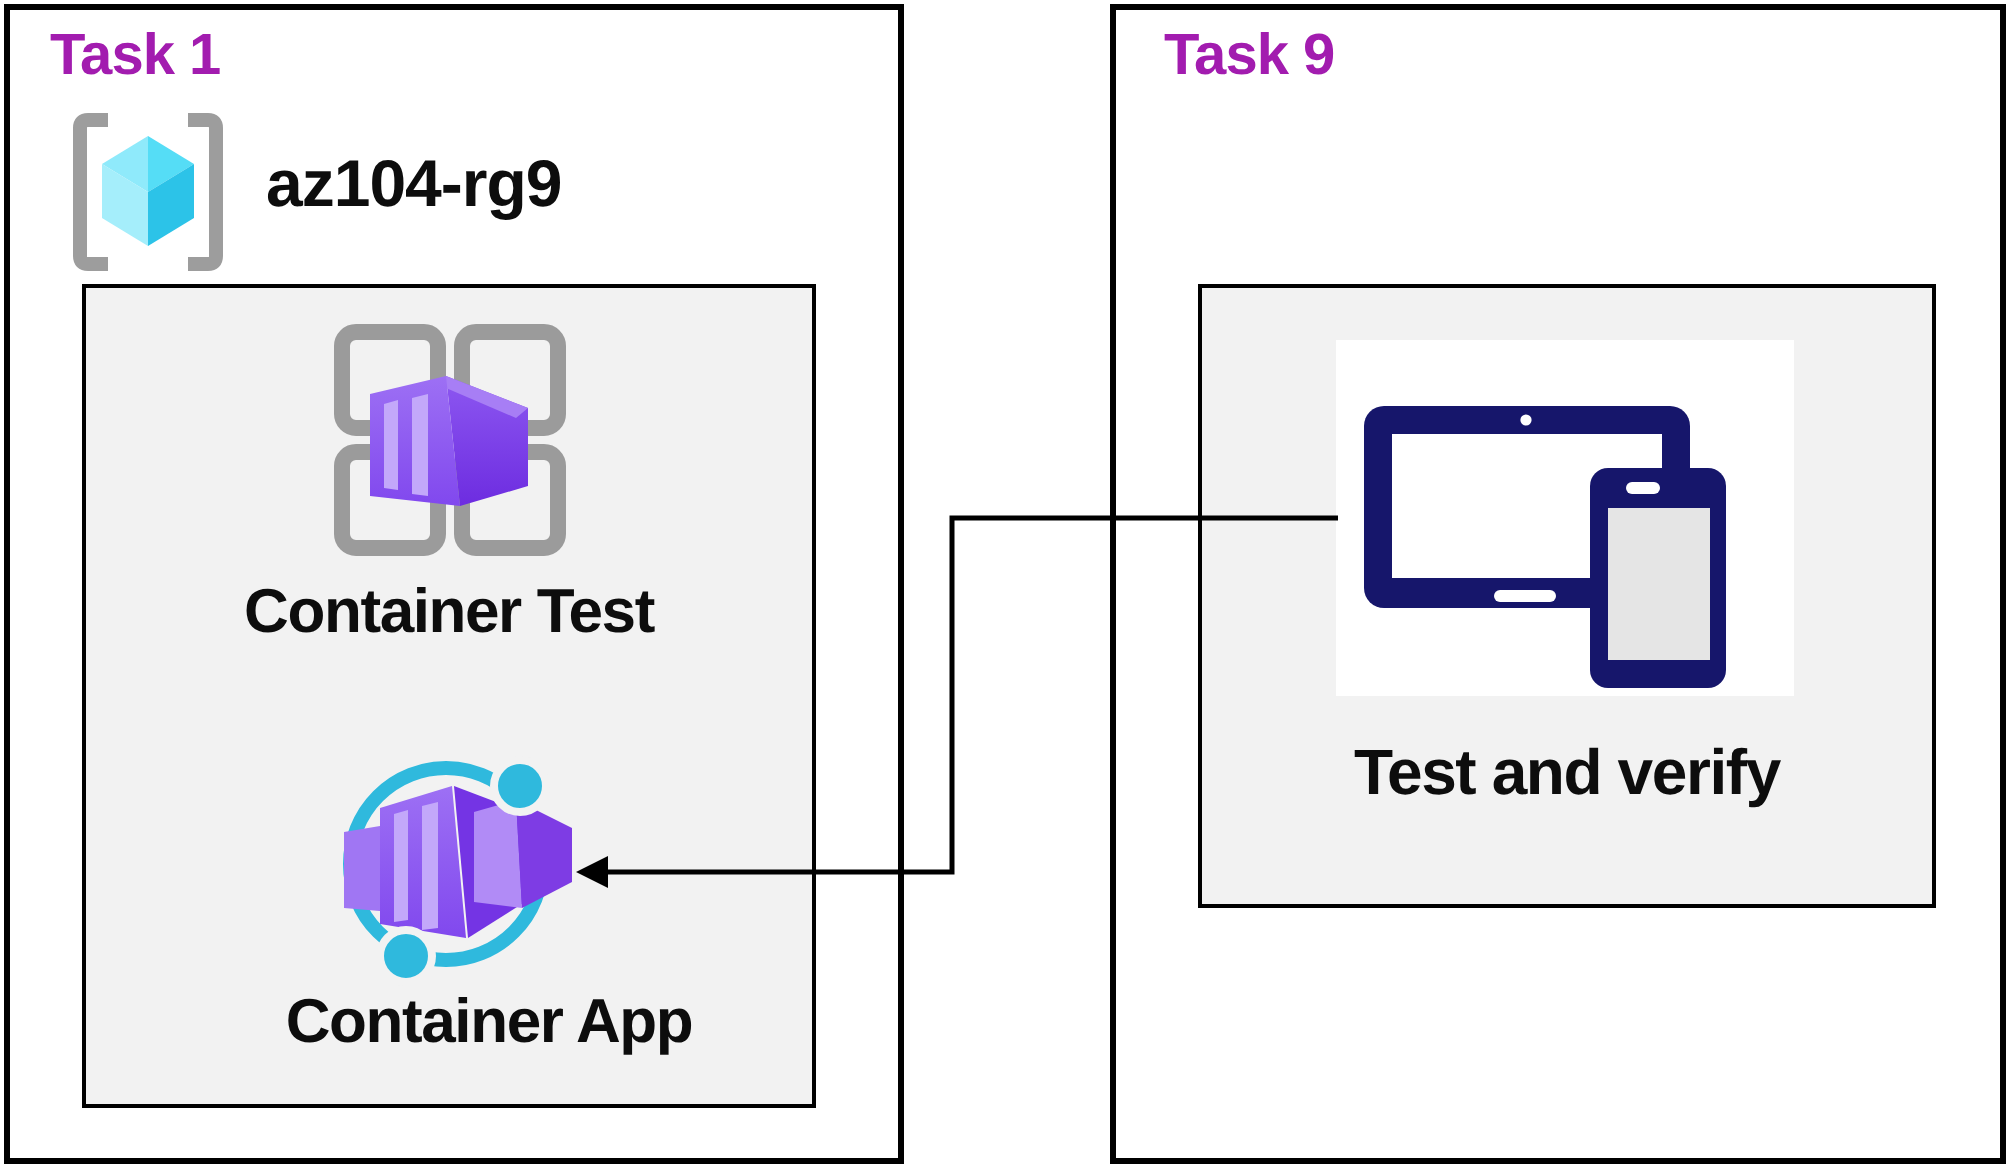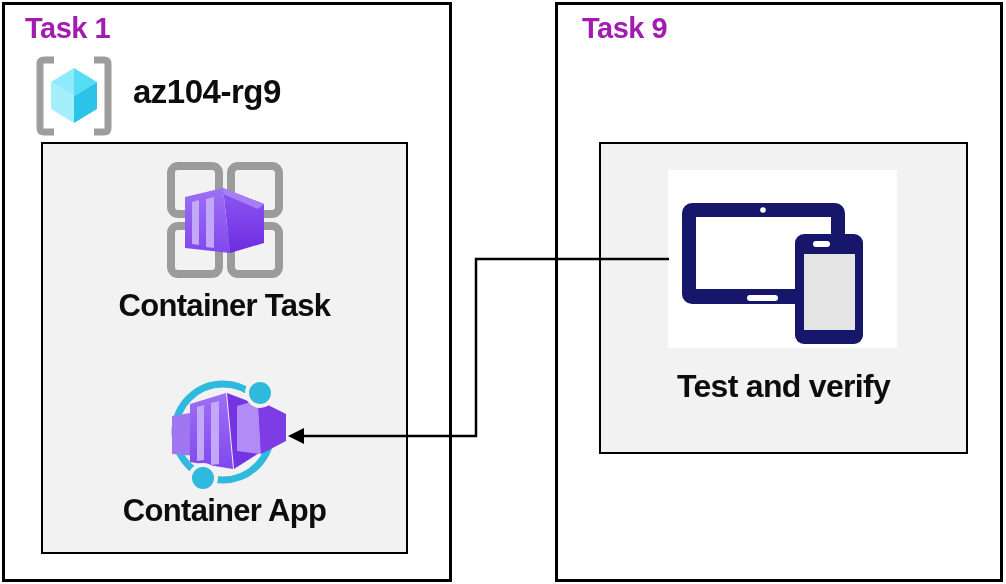--- a/index.html
+++ b/index.html
@@ -69,37 +69,37 @@
       <rect x="66" y="66" width="48" height="48" rx="7"></rect>
     </g>
     <polygon points="58,28 99,44 99,83 65,93" fill="url(#gRight)"></polygon>
     <polygon points="58,28 99,44 93,49 58,34" fill="#a77ef5"></polygon>
     <polygon points="20,37 58,28 65,93 20,88" fill="url(#gFront)"></polygon>
     <polygon points="27,42 34,40 34,85 27,84" fill="#c3a8fa"></polygon>
     <polygon points="41,39 49,37 49,88 41,87" fill="#c3a8fa"></polygon>
   </svg>
 
   <div class="node-label" style="left:41px;top:287px;width:367px;">
-    <div>Container Task</div>
+    <div>Container Test</div>
   </div>
 
   <svg class="icon-abs" style="left:167px;top:376px;" width="126" height="120" viewBox="0 0 126 120">
     <circle cx="56" cy="56" r="48" fill="none" stroke="#2fb9dd" stroke-width="7"></circle>
     <polygon points="5,40 29,36 29,80 5,78" fill="#a076f3"></polygon>
     <polygon points="60,17 97,31 97,74 67,93" fill="#7434e4"></polygon>
     <polygon points="23,28 59,17 66,93 23,86" fill="url(#gFront)"></polygon>
     <polygon points="30,31 37,29 37,84 30,85" fill="#c3a8fa"></polygon>
     <polygon points="44,27 52,25 52,88 44,89" fill="#c3a8fa"></polygon>
     <polygon points="70,30 91,24 94,78 70,75" fill="#b18bf6"></polygon>
     <polygon points="91,24 119,38 119,65 94,78" fill="#7e3ce4"></polygon>
     <circle cx="93" cy="17" r="13" fill="#2fb9dd" stroke="#f2f2f2" stroke-width="4"></circle>
     <circle cx="36" cy="102" r="13" fill="#2fb9dd" stroke="#f2f2f2" stroke-width="4"></circle>
   </svg>
 
-  <div class="node-label" style="left:41px;top:492px;width:367px;">Container App</div>
+  <div class="node-label" style="left:41px;top:492px;width:367px;padding-left:20px;">Container App</div>
 
   <div class="panel" style="left:555px;top:2px;width:448px;height:580px;"></div>
 
   <div class="panel-title" style="left:582px;top:12px;">Task 9</div>
 
   <div class="inner-box" style="left:599px;top:142px;width:369px;height:312px;"></div>
 
   <div class="plate" style="left:668px;top:170px;width:229px;height:178px;">
     <svg width="229" height="178" viewBox="0 0 229 178">
       <rect x="14" y="33" width="163" height="101" rx="10" fill="#16166b"></rect>

